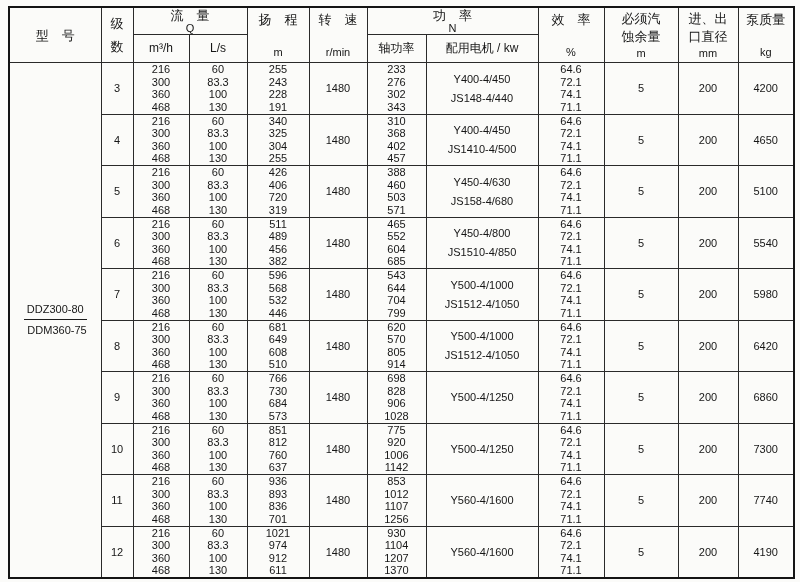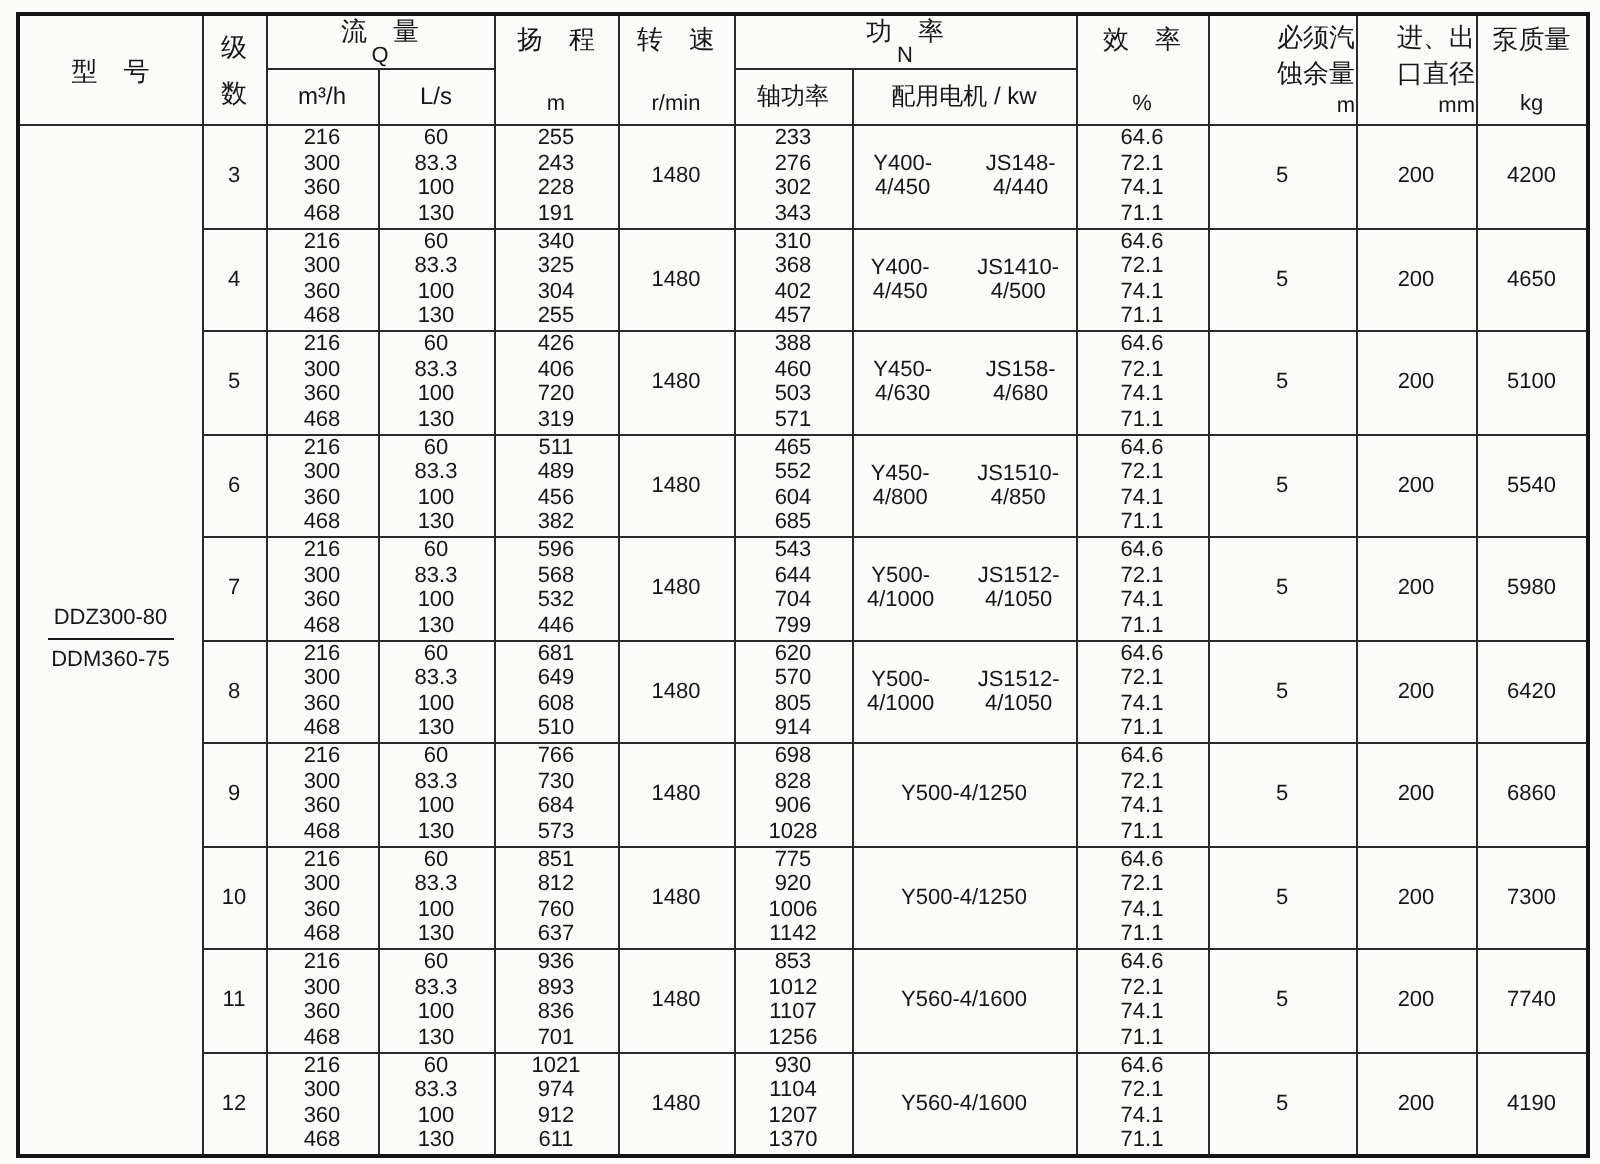--- a/index.html
+++ b/index.html
@@ -34,41 +34,42 @@
   }
   thead td { font-size: 13px; line-height: 15px; }
   tr.h1 { height: 27px; }
   tr.h2 { height: 28px; }
   tbody tr { height: 51.5px; }
   tbody td { font-size: 11px; }
 
   .stack { display: flex; flex-direction: column; align-items: center; justify-content: center; }
   .gap8  { gap: 8px; }
   .gap10 { gap: 19px; }
-  .gap3  { gap: 3px; align-items: flex-end; }
+  .gap3  { gap: 3px; }
   .tight { line-height: 15px; }
   .sym   { font-size: 11px; line-height: 11px; }
   .unit  { font-size: 11px; line-height: 12px; }
   .subhead { font-size: 12px; }
 
   .block {
     display: inline-block;
     text-align: center;
     line-height: 12.4px;
     font-size: 11px;
   }
   .motor {
     display: flex;
-    justify-content: center;
+    flex-direction: column;
+    justify-content: flex-end;
     align-items: center;
     gap: 7px;
     font-size: 11px;
     line-height: 12px;
   }
-  .model-frac { display: inline-block; text-align: center; font-size: 11px; }
+  .model-frac { display: inline-block; text-align: right; font-size: 11px; }
   .model-top {
     display: block;
     padding: 0 3px 4px 3px;
     border-bottom: 1.5px solid #1c1c1c;
   }
   .model-bottom { display: block; padding-top: 4px; }
 </style>
 </head>
 <body>
 

